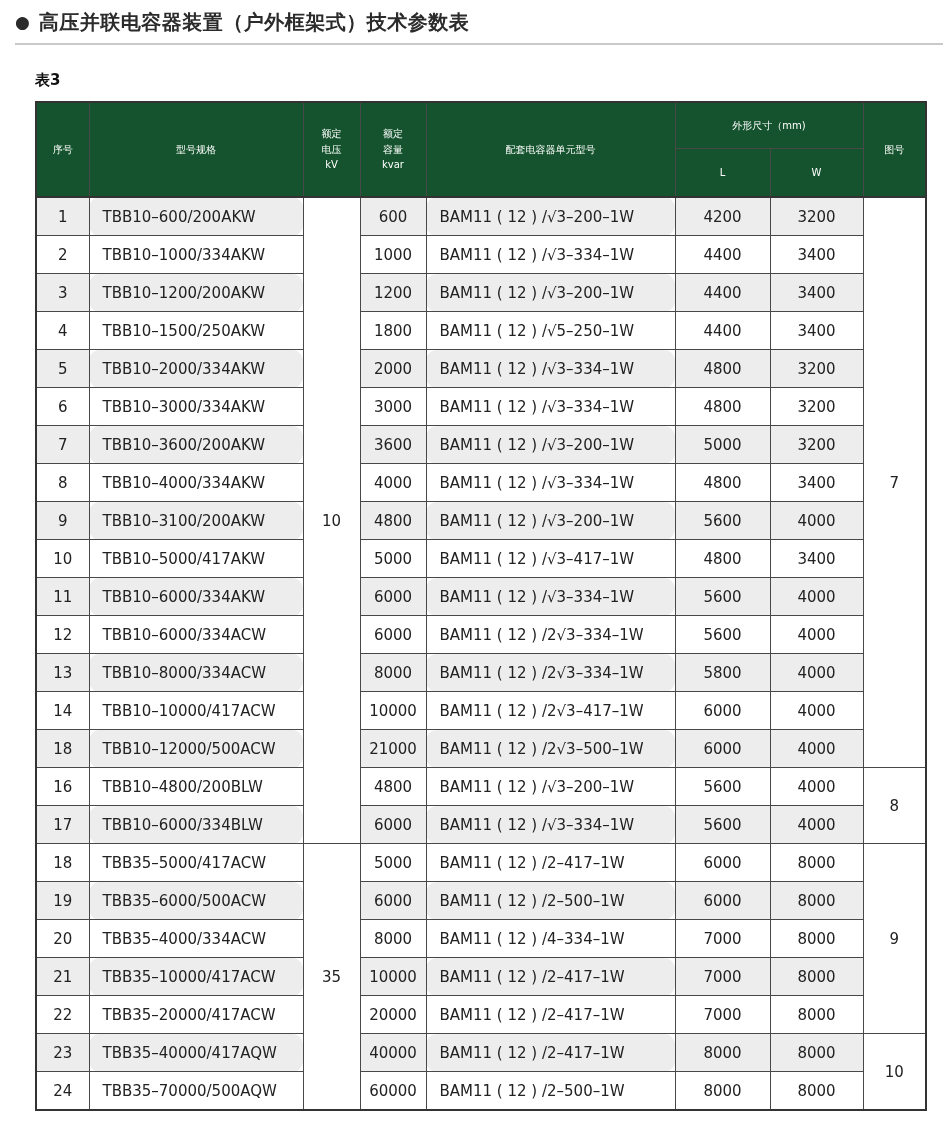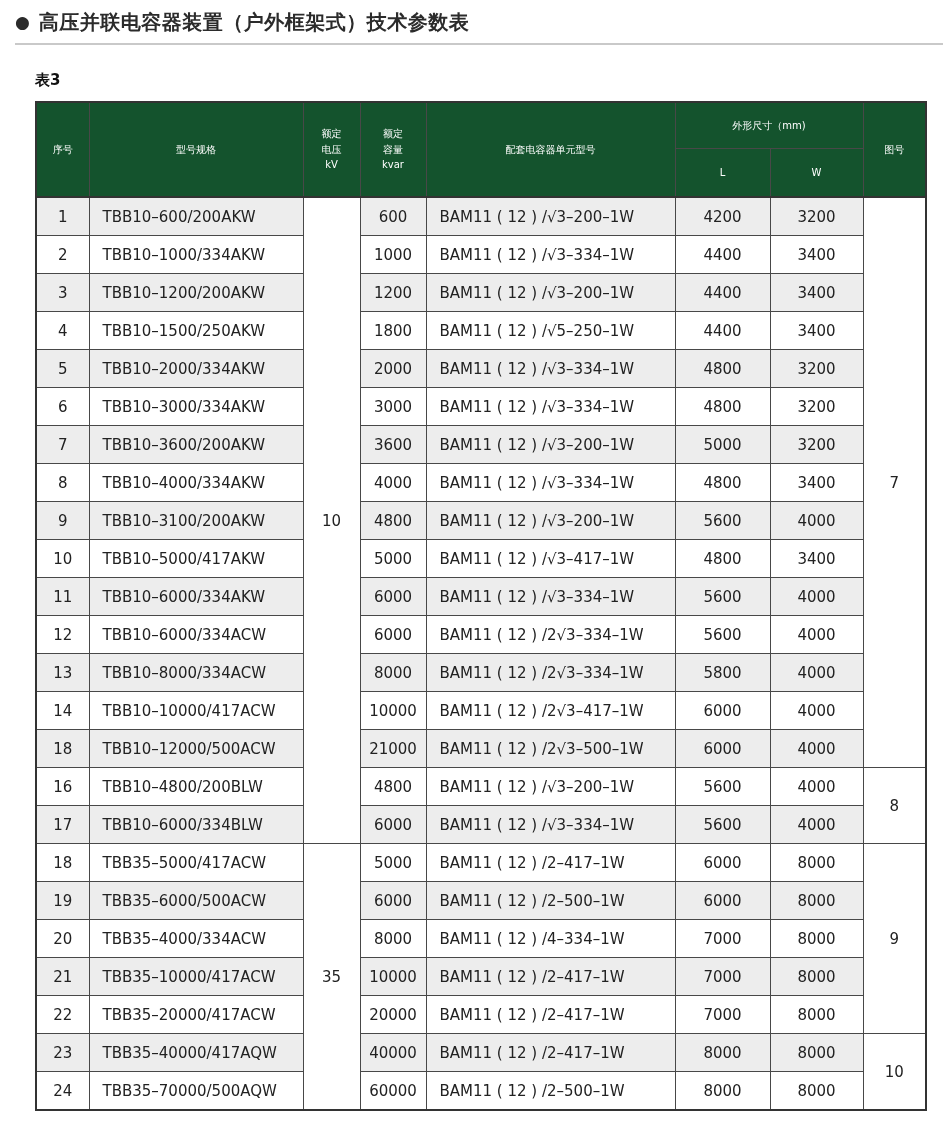--- a/index.html
+++ b/index.html
@@ -27,21 +27,21 @@
     white-space:pre-line; line-height:1.55;
   }
   .hrow1 { height:46px; }
   .hrow2 { height:49px; }
   tbody td {
     height:37px; font-size:15px; text-align:center; vertical-align:middle;
     color:#222; background:#ffffff;
   }
   tbody tr:nth-child(odd) td:not(.merged) { background:#ededed; }
   td.merged { background:#ffffff; }
-  td.cell-left { text-align:left; padding-left:13px; }
+  td.cell-left { text-align:left; padding-left:13px;border-radius:11px; }
 </style>
 </head>
 <body>
 
 <div class="title-row">
   <span class="bullet">●</span>
   <span class="page-title">高压并联电容器装置（户外框架式）技术参数表</span>
 </div>
 <hr class="title-rule">
 

